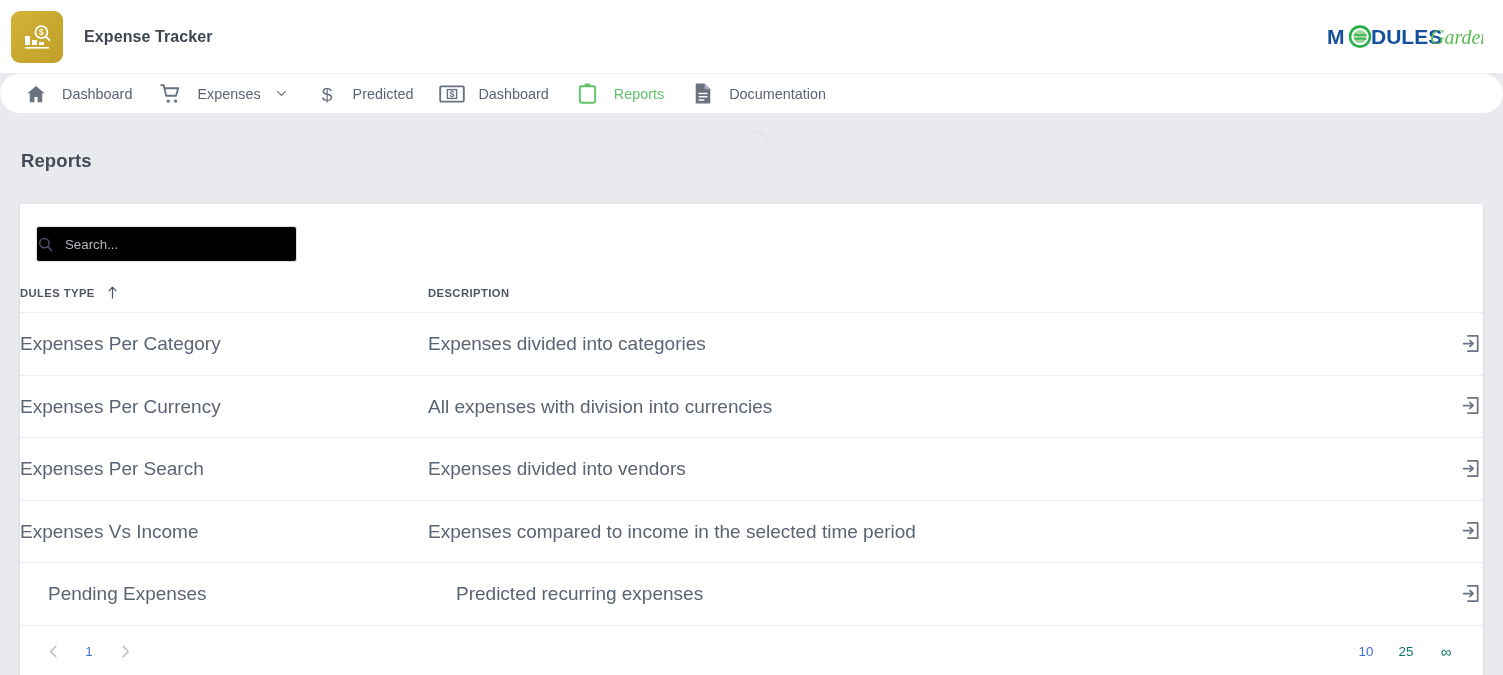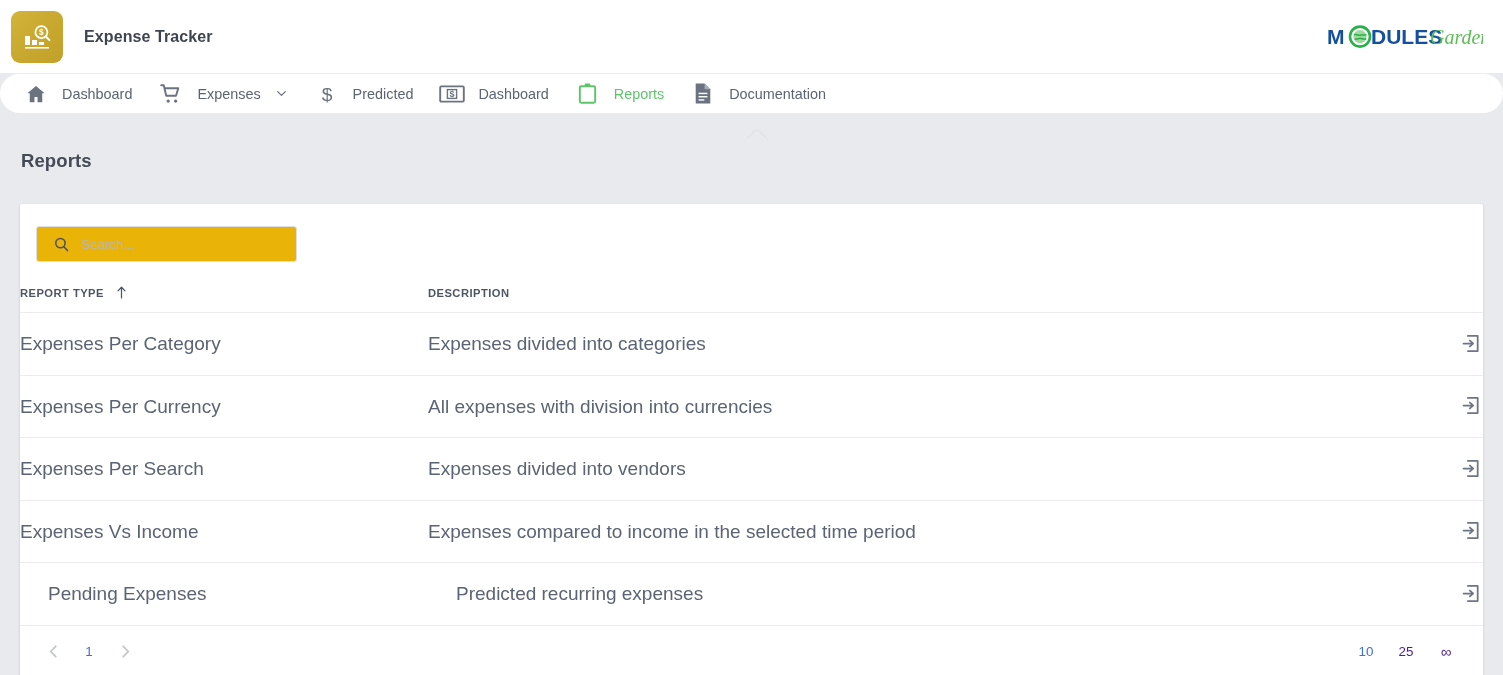--- a/index.html
+++ b/index.html
@@ -114,22 +114,22 @@
 
   
   .search-wrap { padding: 22px 16px 6px 16px; }
   .search-box {
     width: 261px;
     height: 36px;
     border: 1px solid #dddee2;
     border-radius: 3px;
     display: flex;
     align-items: center;
-    padding: 0 16px;
-    background: #eab308;
+    padding: 0 0;
+    background: #000000;
   }
   .search-box .s-ico { display:flex; align-items:center; margin-right: 9px; flex: none; }
   .search-box input {
     border: none;
     outline: none;
     flex: 1;
     font-size: 13.3px;
     color: #5b6474;
     font-family: "Liberation Sans", sans-serif;
     background: transparent;
@@ -194,21 +194,21 @@
     font-size: 13.4px;
     color: #3f6fd8;
     cursor: pointer;
     margin: 0 4px;
   }
   .pager-right { margin-left: auto; display: flex; align-items: flex-end; }
   .pp {
     min-width: 38px; height: 30px;
     display:flex; align-items:center; justify-content:center;
     font-size: 13.4px;
-    color: #4c1d95;
+    color: #0f766e;
     cursor: pointer;
     margin-left: 2px;
   }
   .pp.active { color: #3f6fd8; }
   .pp.inf { font-size: 15px; }
 </style>
 </head>
 <body>
 
 <div class="topbar">
@@ -329,21 +329,21 @@
         </span>
         <input type="text" value="" placeholder="Search..." style="">
       </div>
     </div>
 
     <table class="rep-table">
       <thead>
         <tr>
           <th class="col-type">
             <div class="th-inner">
-              <span>REPORT TYPE</span>
+              <span>DULES TYPE</span>
               <span class="sort-arrow">
                 <svg width="11" height="13" viewBox="0 0 12 14" fill="none" stroke="#4d5565" stroke-width="1.35" stroke-linecap="round" stroke-linejoin="round">
                   <line x1="6" y1="13" x2="6" y2="1.6"></line>
                     <path d="M2.2 5.2 6 1.3 9.8 5.2"></path>
                 </svg>
               </span>
             </div>
           </th>
           <th class="col-desc">
             <div class="th-inner">

